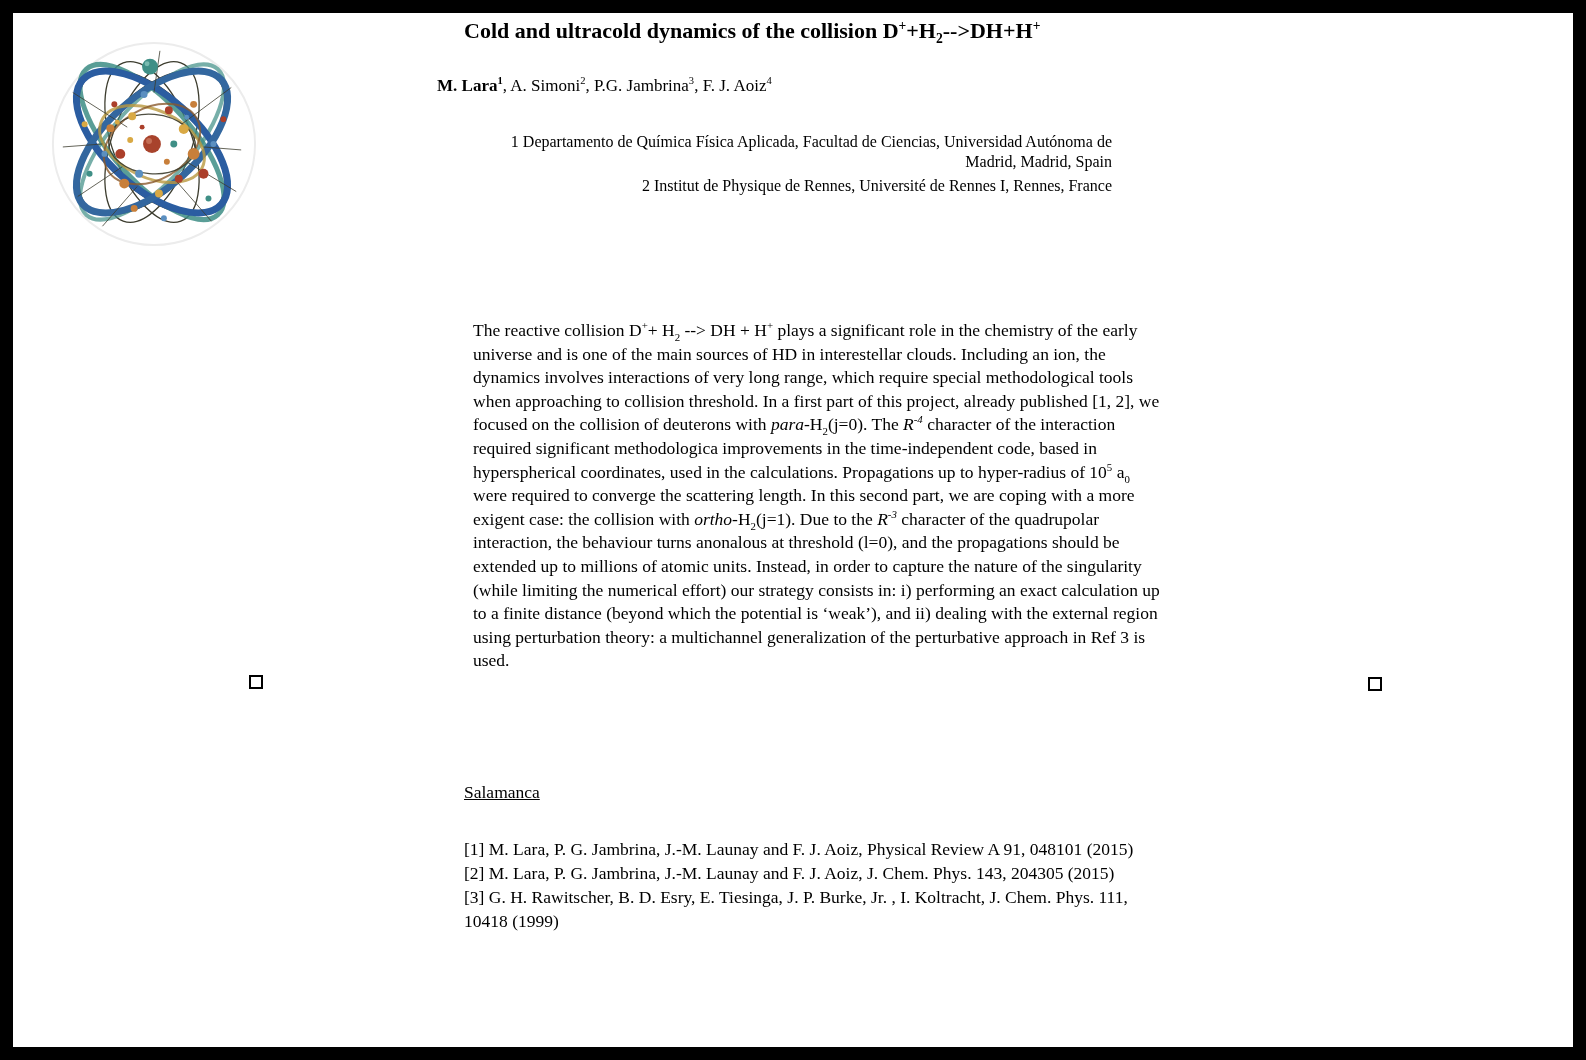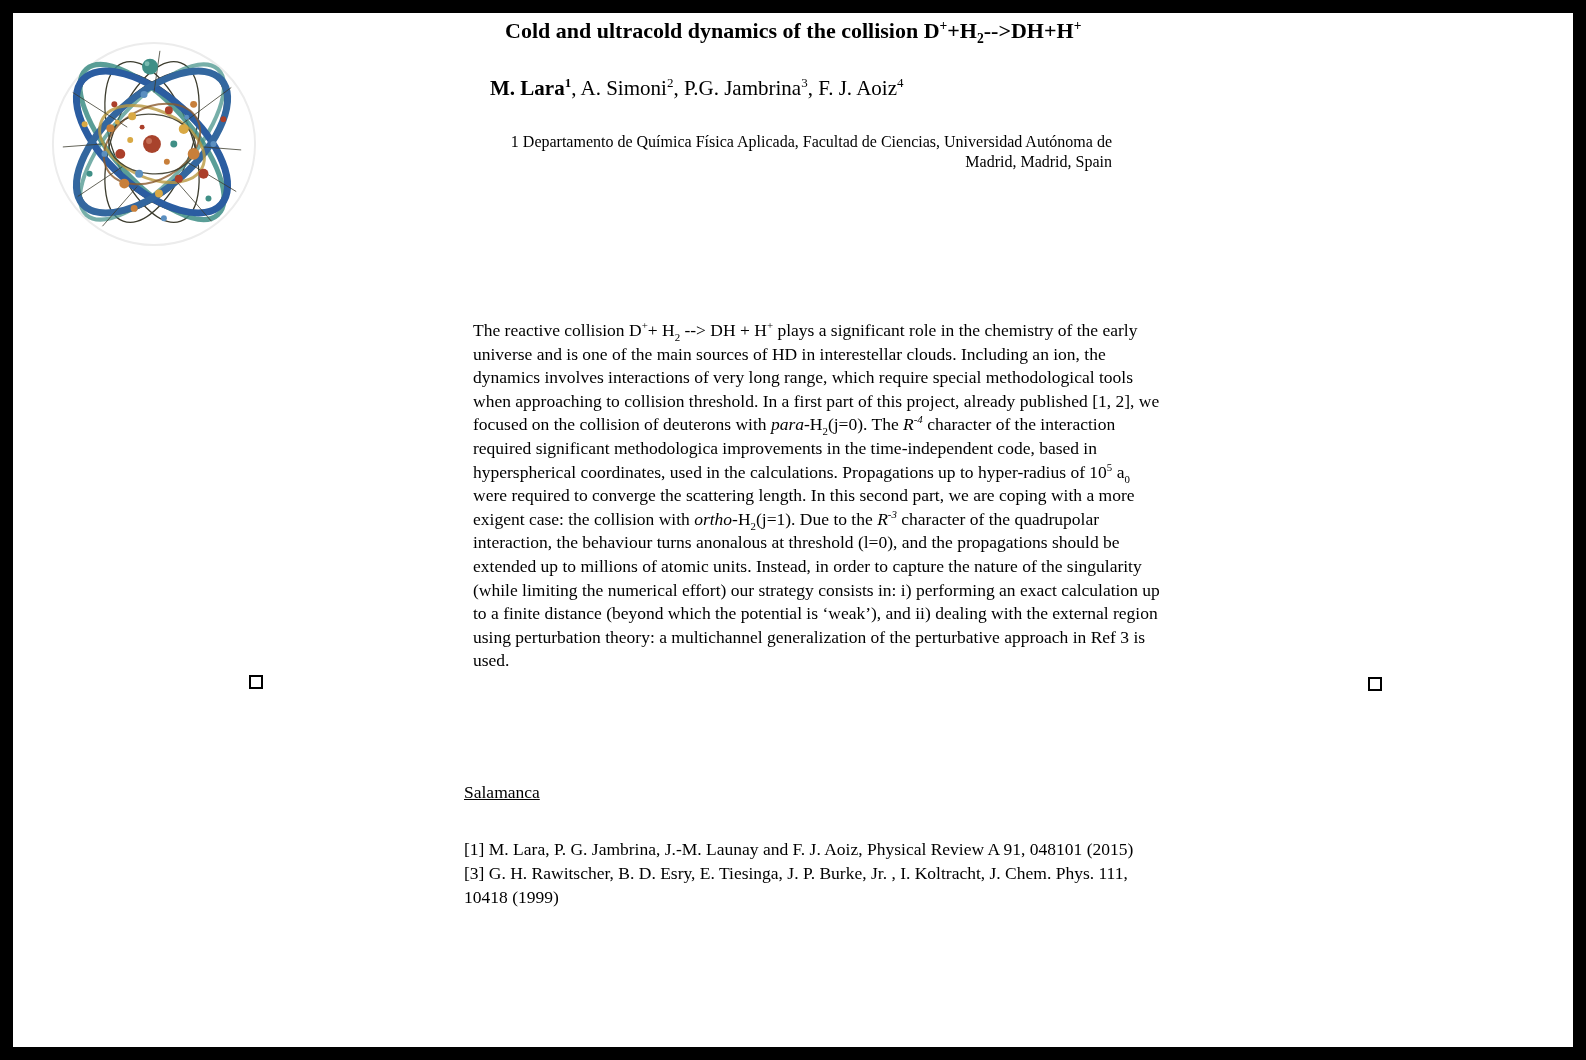--- a/index.html
+++ b/index.html
@@ -10,22 +10,22 @@
     --nucleus:#a8432c; --faint:#ececec;
   }
   *{margin:0;padding:0;box-sizing:border-box;}
   html,body{width:1586px;height:1060px;overflow:hidden;}
   body{background:var(--frame);position:relative;
        font-family:"Liberation Serif","DejaVu Serif",serif;color:var(--ink);}
   .paper{position:absolute;left:13px;top:13px;width:1560px;height:1034px;
          background:var(--paper);}
   .atom{position:absolute;left:30px;top:20px;width:218px;height:218px;}
   .title{position:absolute;left:451px;top:4px;width:700px;
-         font-size:22px;font-weight:bold;line-height:1.25;margin-left:41px;}
-  .authors{position:absolute;left:477px;top:63px;width:700px;font-size:21px;}
+         font-size:22px;font-weight:bold;line-height:1.25;}
+  .authors{position:absolute;left:424px;top:63px;width:700px;font-size:17px;}
   .affiliations{position:absolute;left:451px;top:119px;width:648px;
                 font-size:16px;line-height:20px;}
   .affiliations p{margin:0 0 4px 0;text-align:right;}
   .abstract{position:absolute;left:460px;top:306px;width:694px;
             font-size:17.5px;line-height:23.6px;text-align:left;}
   .refs-heading{position:absolute;left:451px;top:769px;font-size:17.5px;
                 text-decoration:underline;}
   .refs{position:absolute;left:451px;top:824px;width:694px;
         font-size:17.5px;line-height:24px;}
   sup{font-size:62%;vertical-align:super;line-height:0;}
@@ -113,26 +113,28 @@
       </g>
     </svg>
   </div>
 
   <h1 class="title">Cold and ultracold dynamics of the collision D<sup>+</sup>+H<sub>2</sub>--&gt;DH+H<sup>+</sup></h1>
 
   <div class="authors"><b>M. Lara<sup>1</sup></b>, A. Simoni<sup>2</sup>, P.G. Jambrina<sup>3</sup>, F. J. Aoiz<sup>4</sup></div>
 
   <div class="affiliations">
     <p>1 Departamento de Química Física Aplicada, Facultad de Ciencias, Universidad Autónoma de Madrid, Madrid, Spain</p>
+    <p>2 Institut de Physique de Rennes, Université de Rennes I, Rennes, France</p>
   </div>
 
   <p class="abstract">The reactive collision D<sup>+</sup>+ H<sub>2</sub> --&gt; DH + H<sup>+</sup> plays a significant role in the chemistry of the early universe and is one of the main sources of HD in interestellar clouds. Including an ion, the dynamics involves interactions of very long range, which require special methodological tools when approaching to collision threshold. In a first part of this project, already published [1, 2], we focused on the collision of deuterons with <i>para</i>-H<sub>2</sub>(j=0). The <i>R<sup>-4</sup></i> character of the interaction required significant methodologica improvements in the time-independent code, based in hyperspherical coordinates, used in the calculations. Propagations up to hyper-radius of 10<sup>5</sup> a<sub>0</sub> were required to converge the scattering length. In this second part, we are coping with a more exigent case: the collision with <i>ortho</i>-H<sub>2</sub>(j=1). Due to the <i>R<sup>-3</sup></i> character of the quadrupolar interaction, the behaviour turns anonalous at threshold (l=0), and the propagations should be extended up to millions of atomic units. Instead, in order to capture the nature of the singularity (while limiting the numerical effort) our strategy consists in: i) performing an exact calculation up to a finite distance (beyond which the potential is ‘weak’), and ii) dealing with the external region using perturbation theory: a multichannel generalization of the perturbative approach in Ref 3 is used.</p>
 
   <div class="refs-heading">Salamanca</div>
   <div class="refs">
     <div>[1] M. Lara, P. G. Jambrina, J.-M. Launay and F. J. Aoiz, Physical Review A 91, 048101 (2015)</div>
+    <div>[2] M. Lara, P. G. Jambrina, J.-M. Launay  and F. J. Aoiz, J. Chem. Phys. 143, 204305 (2015)</div>
     <div>[3] G. H. Rawitscher, B. D. Esry, E. Tiesinga, J. P. Burke, Jr. , I. Koltracht, J. Chem. Phys. 111, 10418 (1999)</div>
   </div>
 
   <div class="sq sq-left"></div>
   <div class="sq sq-right"></div>
 
 </div>
 
 </body></html>

